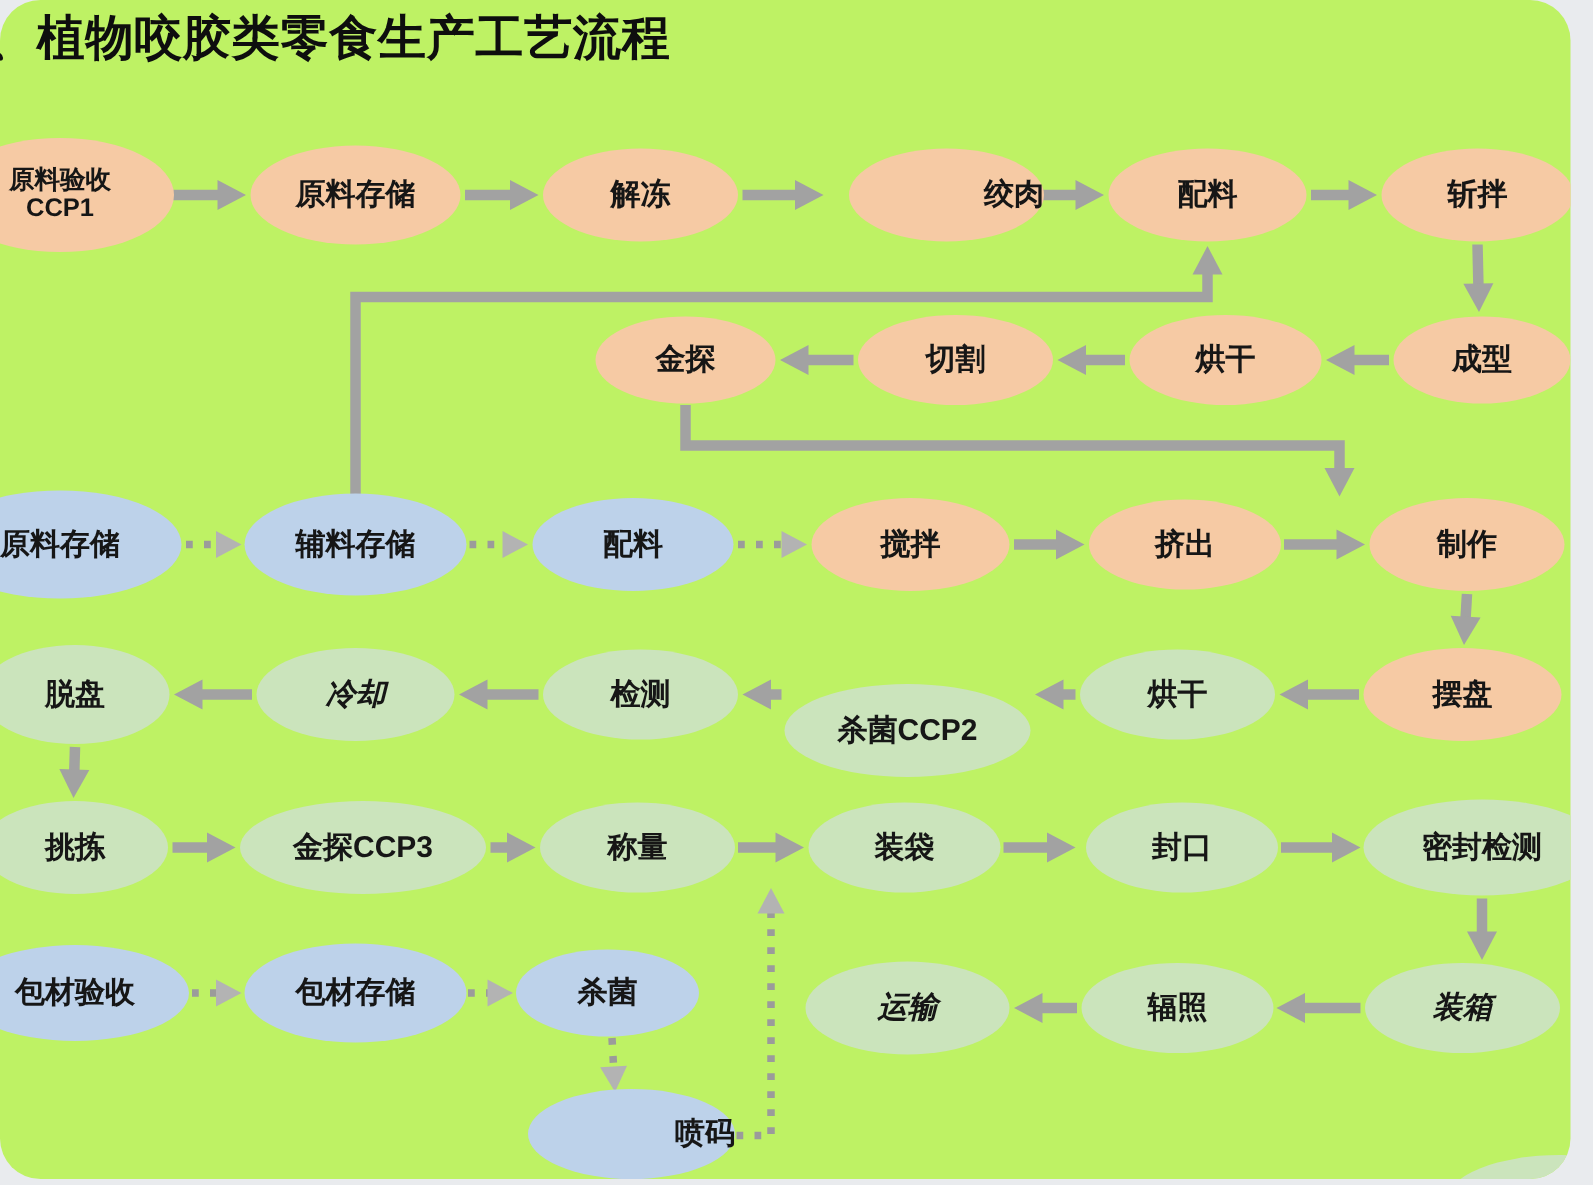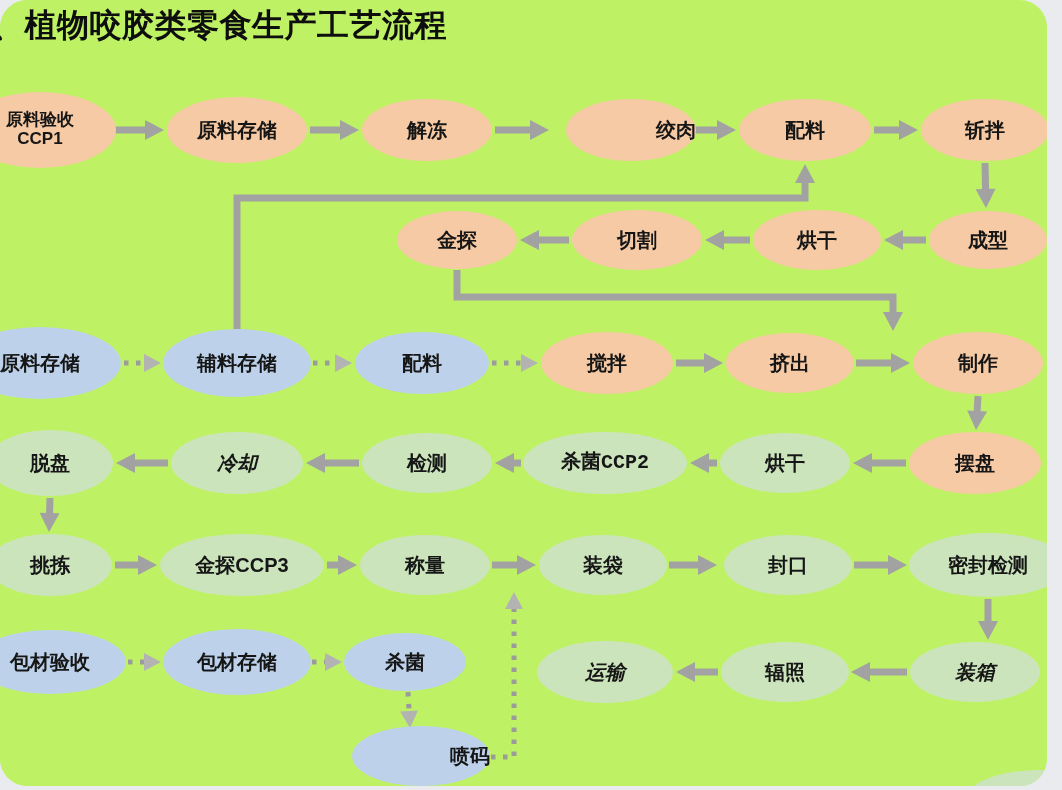--- a/index.html
+++ b/index.html
@@ -160,21 +160,21 @@
       </div>
       <div class="node green" style="left: -13px; top: 430px; width: 126px; height: 66px;">
         <span>脱盘</span>
       </div>
       <div class="node green" style="left: 171px; top: 432px; width: 132px; height: 62px; font-style: italic;">
         <span>冷却</span>
       </div>
       <div class="node green" style="left: 362px; top: 433px; width: 130px; height: 60px;">
         <span>检测</span>
       </div>
-      <div class="node green" style="left: 523px; top: 432px; width: 164px; height: 62px; font-family: Liberation Mono, monospace;">
+      <div class="node green" style="left: 523px; top: 456px; width: 164px; height: 62px;">
         <span>杀菌CCP2</span>
       </div>
       <div class="node green" style="left: 720px; top: 433px; width: 130px; height: 60px;">
         <span>烘干</span>
       </div>
       <div class="node orange" style="left: 909px; top: 432px; width: 132px; height: 62px; text-align: right;">
         <span>摆盘</span>
       </div>
       <div class="node green" style="left: -12px; top: 534px; width: 124px; height: 62px;">
         <span>挑拣</span>

